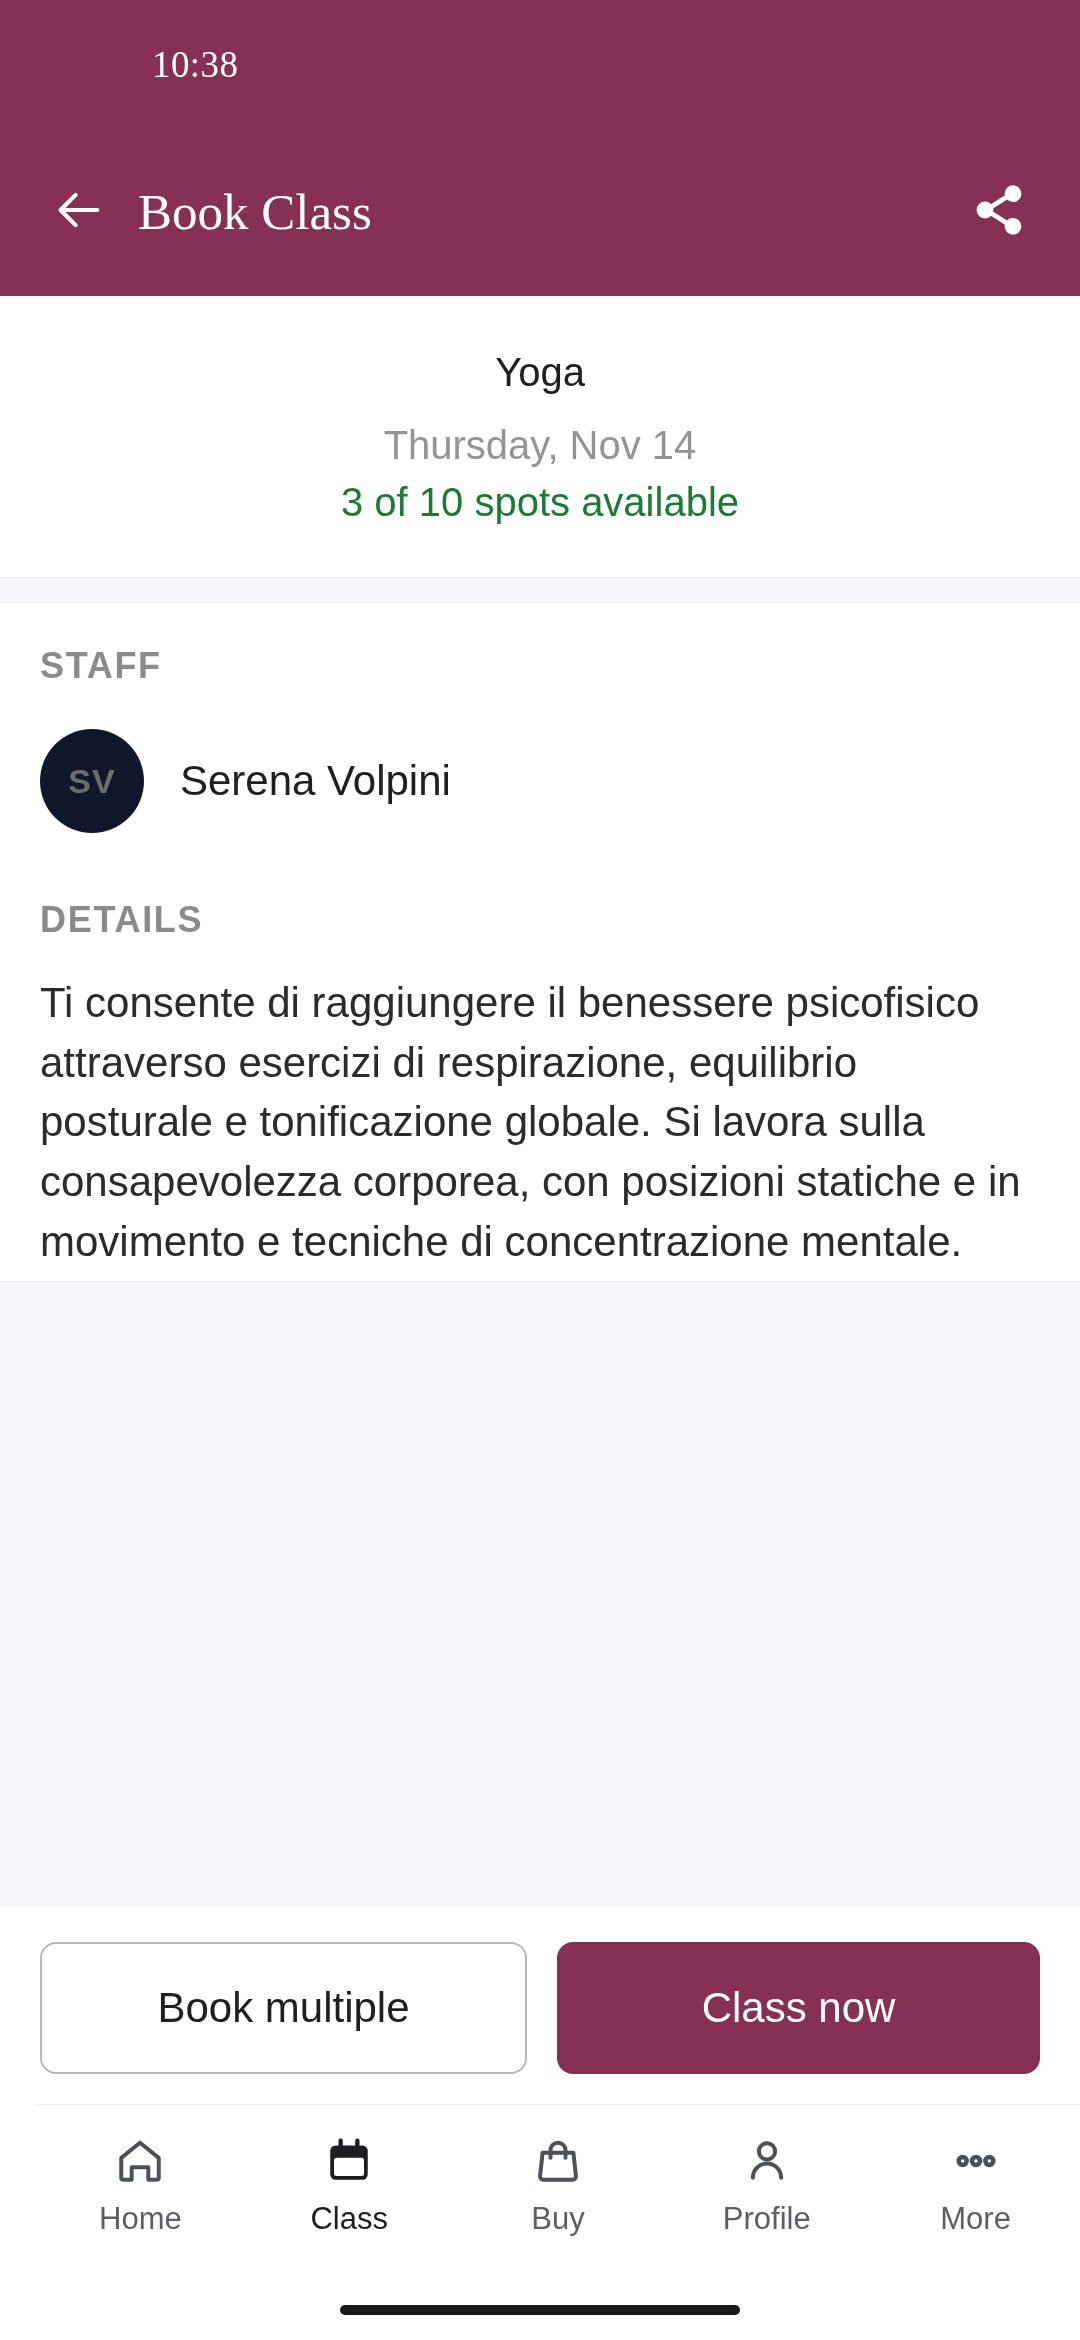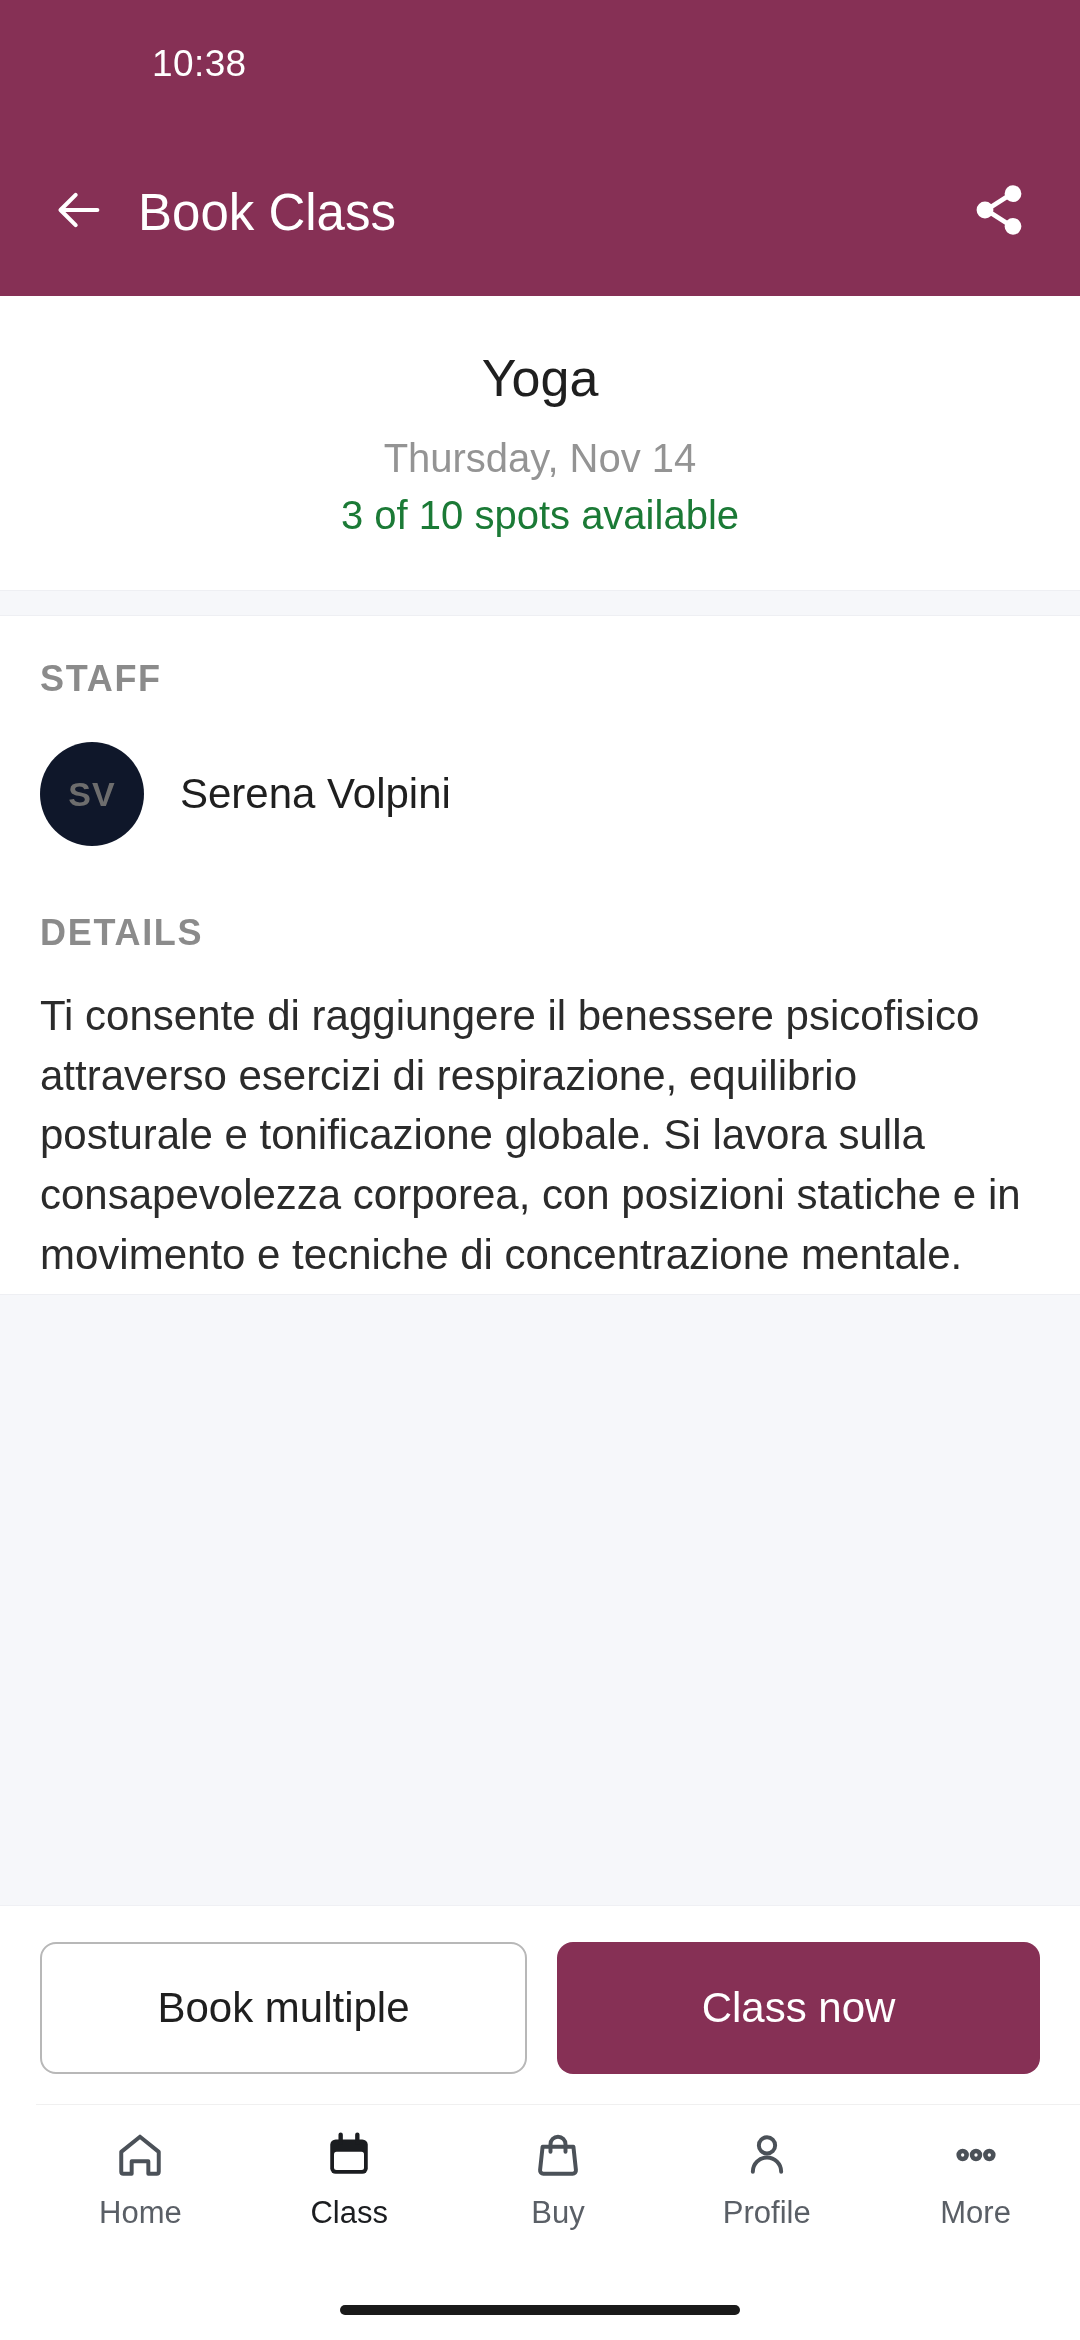--- a/index.html
+++ b/index.html
@@ -21,20 +21,21 @@
     flex-direction: column;
     background: #ffffff;
   }
 
   
   .appbar {
     background: #863055;
     height: 296px;
     flex: 0 0 296px;
     position: relative;
+    font-family: Liberation Serif, serif;
   }
   .statusbar {
     height: 128px;
     display: flex;
     align-items: center;
     padding-left: 152px;
     box-sizing: border-box;
   }
   .status-time {
     color: #ffffff;
@@ -75,21 +76,21 @@
   }
 
   
   .hero {
     background: #ffffff;
     text-align: center;
     padding: 54px 40px 52px 40px;
     box-sizing: border-box;
   }
   .hero-title {
-    font-size: 52px;
+    font-size: 40px;
     color: #1f1f1f;
     line-height: 1.1;
     margin-bottom: 26px;
   }
   .hero-sub {
     font-size: 40px;
     color: #949494;
     line-height: 1.25;
   }
   .hero-sub + .hero-sub { margin-top: 9px; }
@@ -194,21 +195,21 @@
     border: none;
   }
 
   
   .bottomnav {
     background: #ffffff;
     height: 176px;
     flex: 0 0 176px;
     display: flex;
     align-items: flex-start;
-    padding-top: 22px;
+    padding-top: 28px;
     box-sizing: border-box;
     border-top: 1px solid #f0f0f0;
     margin-left: 36px;
   }
   .nav-item {
     flex: 1 1 0;
     display: flex;
     flex-direction: column;
     align-items: center;
     gap: 12px;

